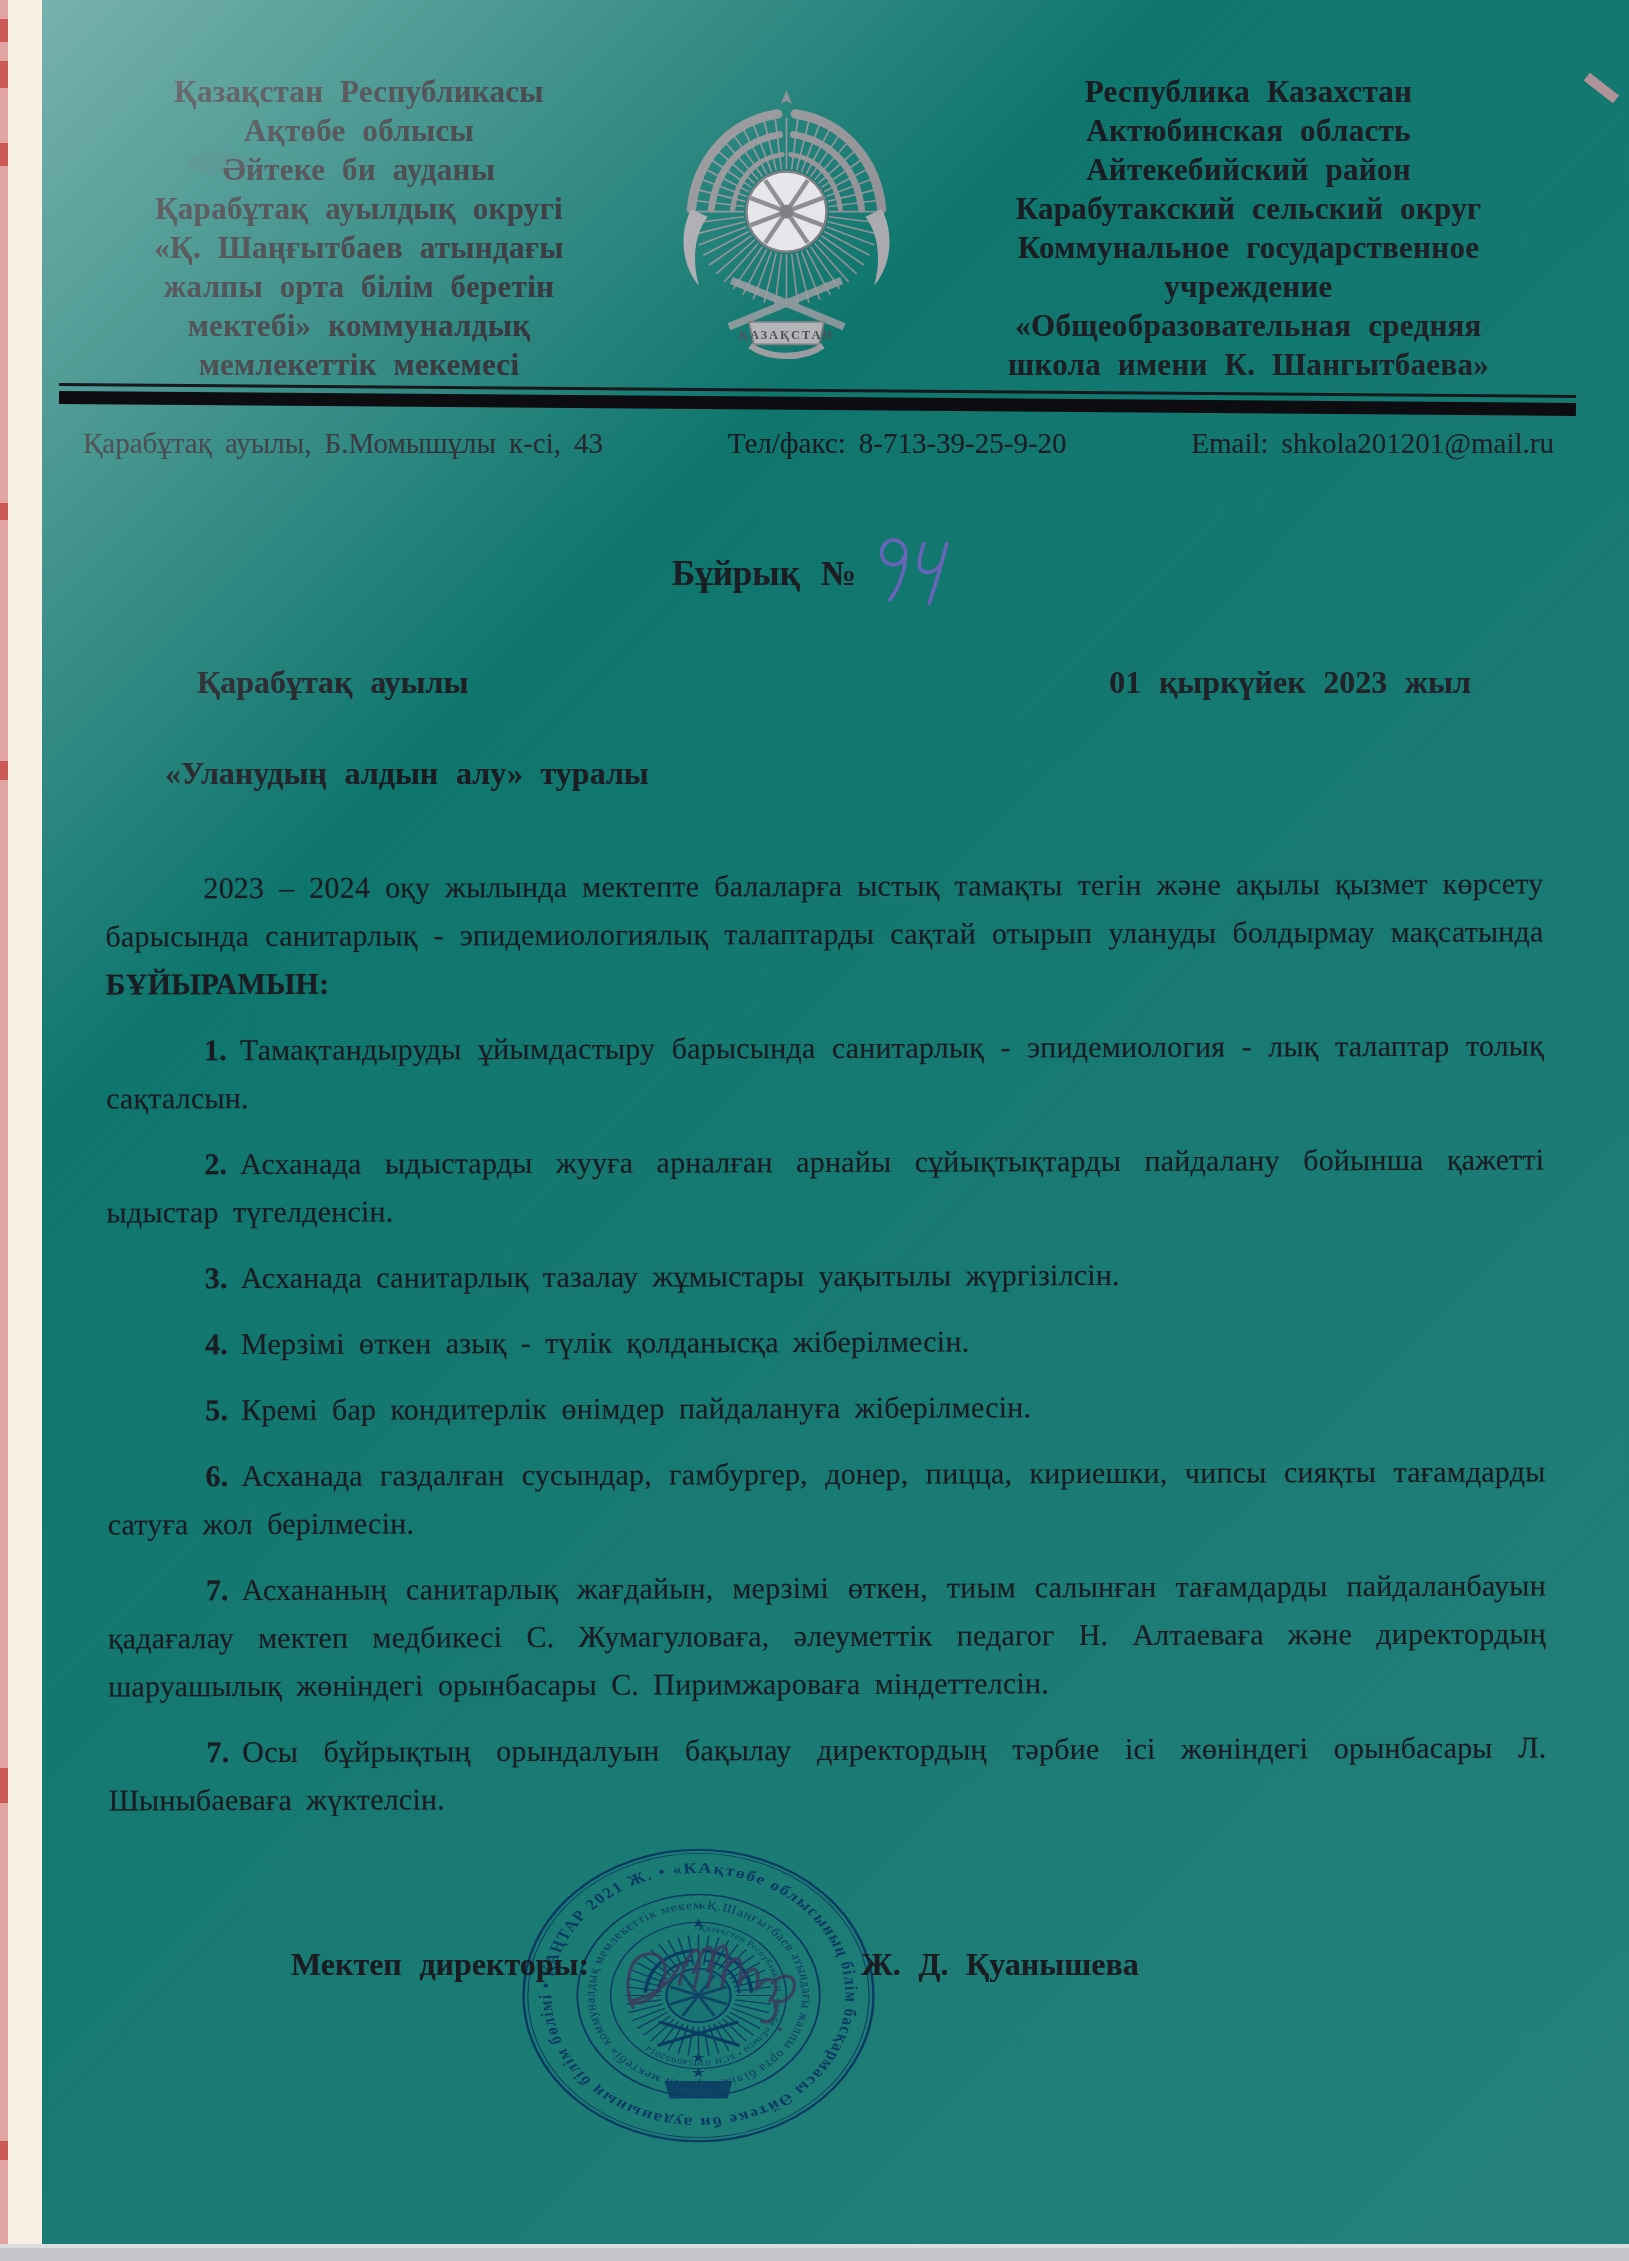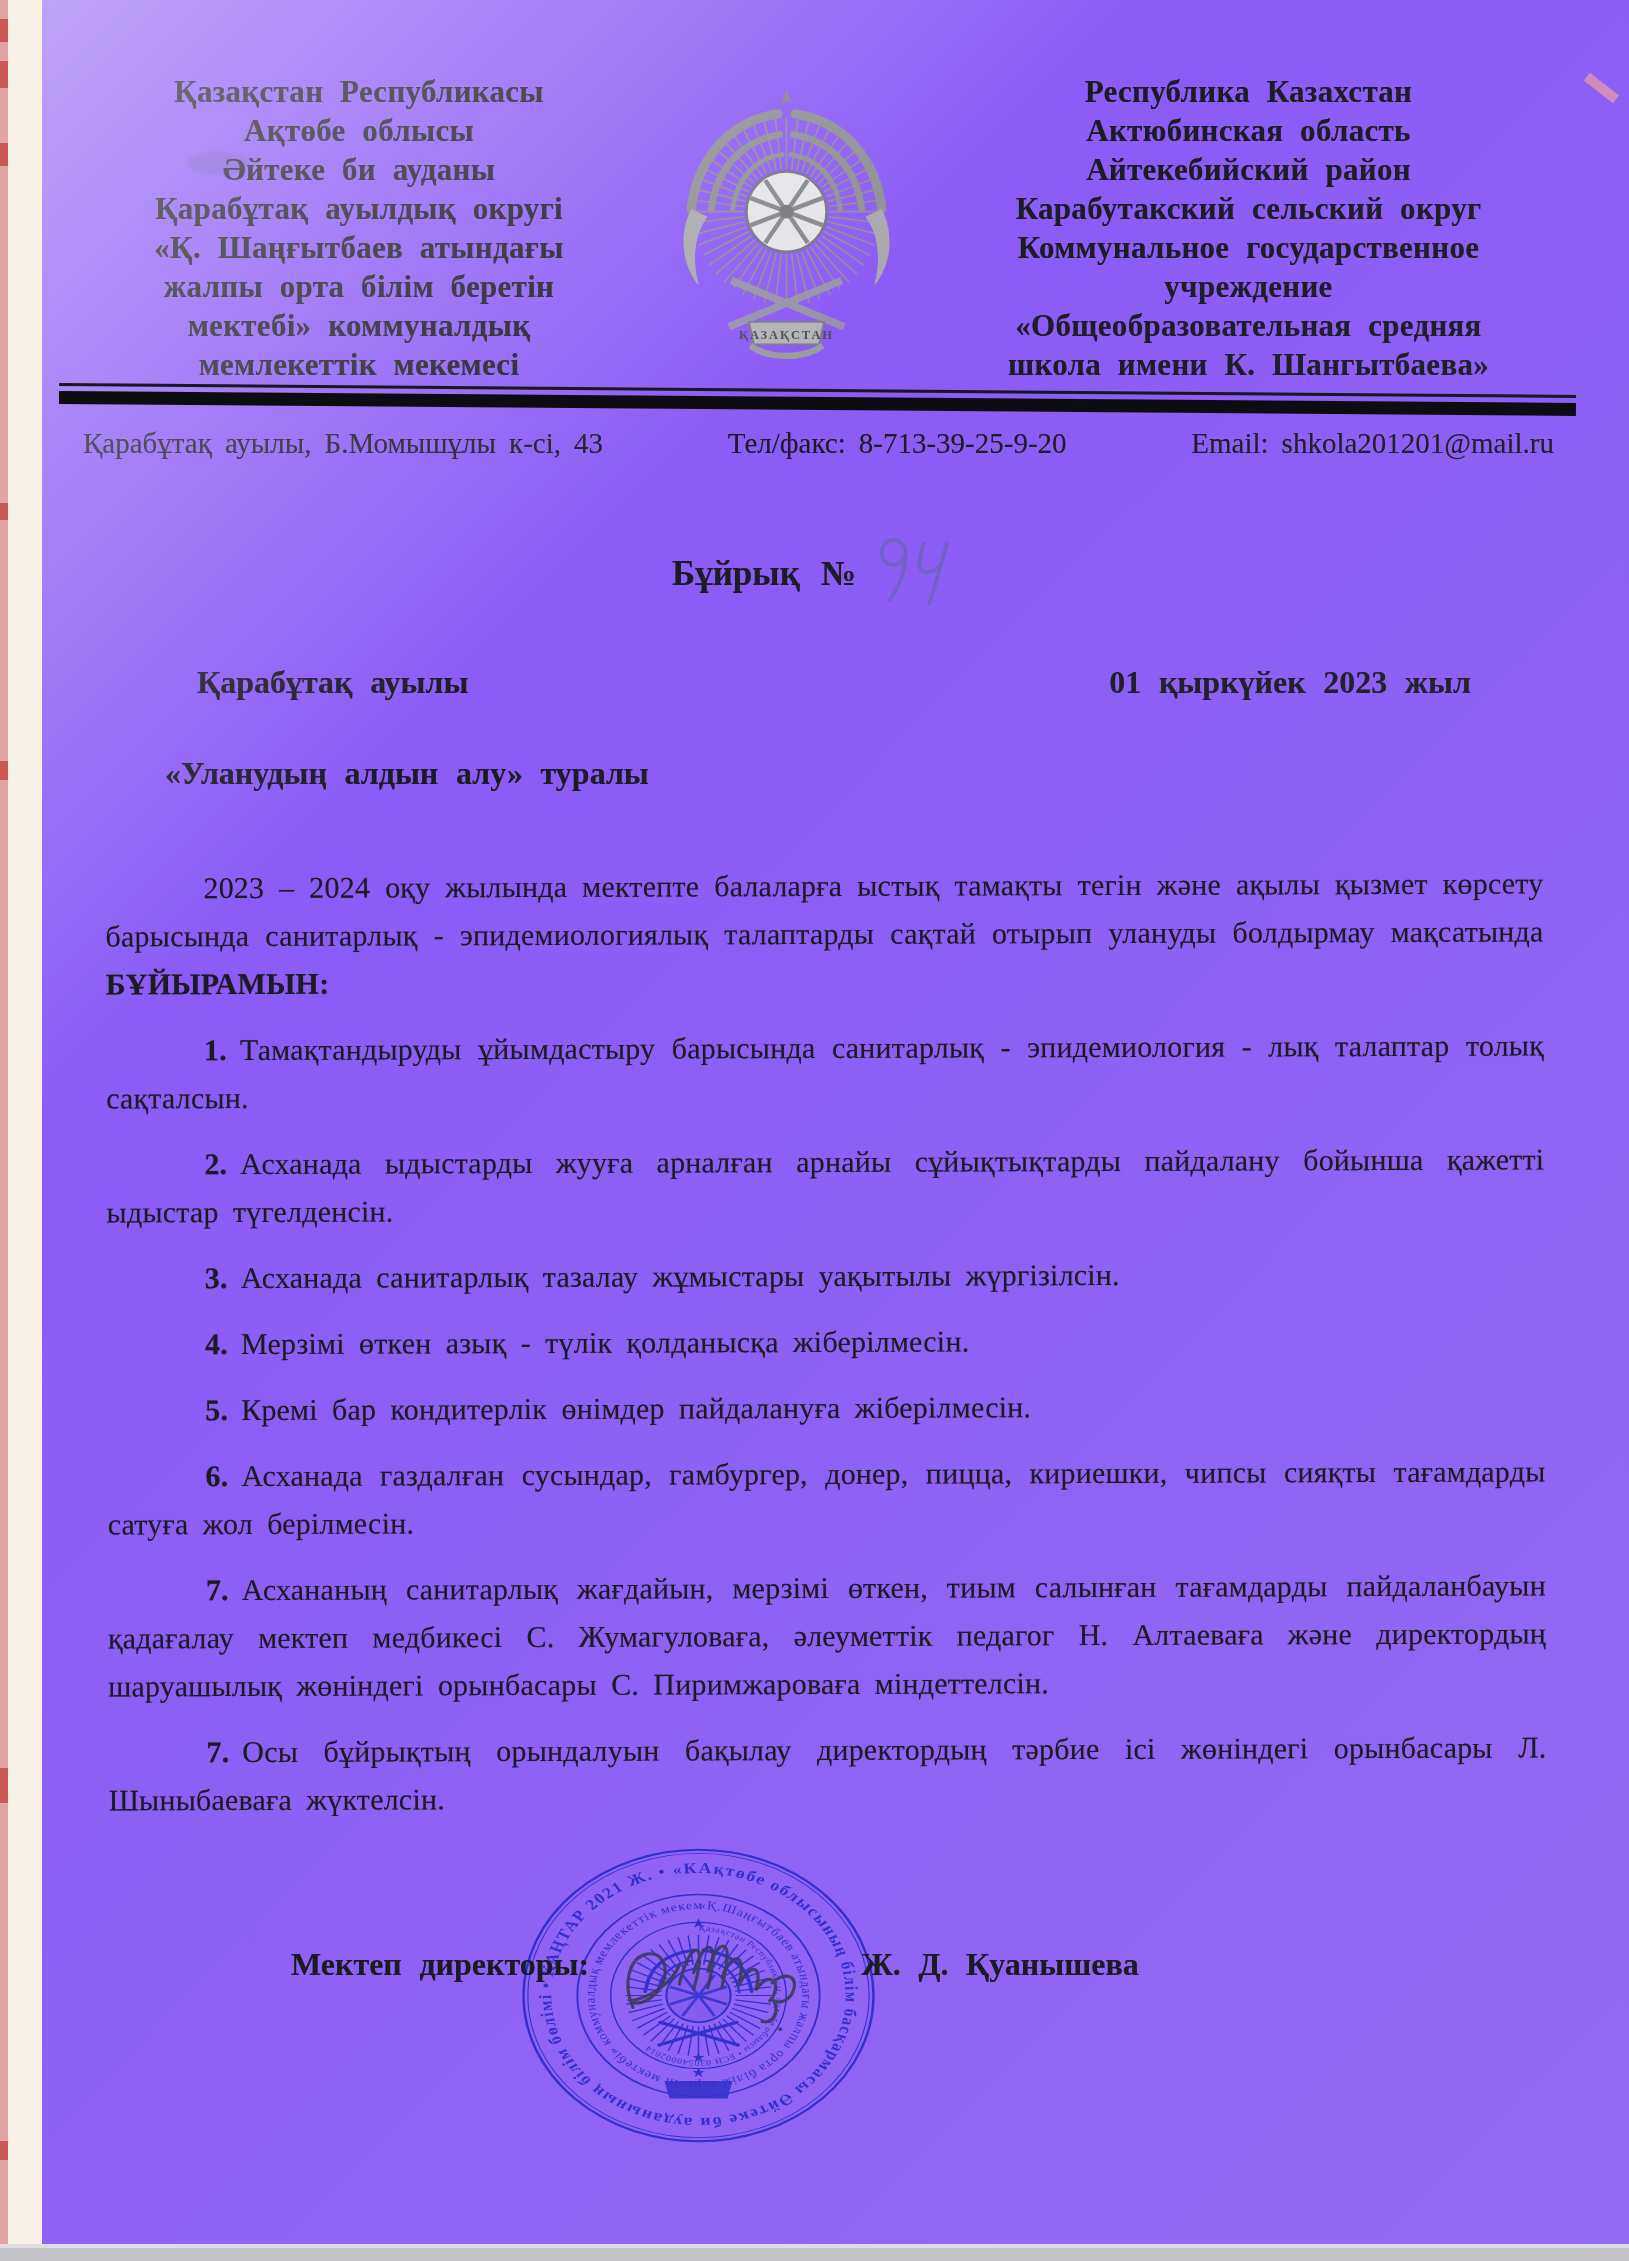--- a/index.html
+++ b/index.html
@@ -1,17 +1,17 @@
 <!DOCTYPE html>
 <html style="font-size:10.3px"><head>
 <meta charset="utf-8">
 <style>
   html,body{margin:0;padding:0;}
   body{width:1630px;height:2261px;background:#e8e8ec;font-family:"Liberation Serif","DejaVu Serif",serif;}
-  .sheet{position:relative;width:1630px;height:2261px;background:#8b5cf6;overflow:hidden;color:#1b1b22;}
+  .sheet{position:relative;width:1630px;height:2261px;background:#0f766e;overflow:hidden;color:#1b1b22;}
   .paper-grad{position:absolute;inset:0;background:linear-gradient(135deg,rgba(255,255,255,.45) 0%,rgba(255,255,255,0) 30%,rgba(205,205,215,.12) 100%);pointer-events:none;}
   
   .edge-pink{position:absolute;left:0;top:0;width:7.7px;height:100%;background:#e2a4a2;}
   .edge-cream{position:absolute;left:7.7px;top:0;width:34px;height:100%;background:#f6f1e4;}
   .red-dash{position:absolute;left:0;width:8.4px;background:#c64b47;opacity:.85;}
   .corner-mark{position:absolute;width:37px;height:9.7px;background:#e49ca6;transform:rotate(38deg);opacity:.75;}
   .smudge{position:absolute;border-radius:50%;background:rgba(120,120,135,.14);filter:blur(1.3px);}
   .bottom-band{position:absolute;left:0;bottom:0;width:100%;height:13px;background:#c4c4c9;}
   .bottom-band2{position:absolute;left:0;bottom:13px;width:100%;height:4.5px;background:#dddde1;}
   

